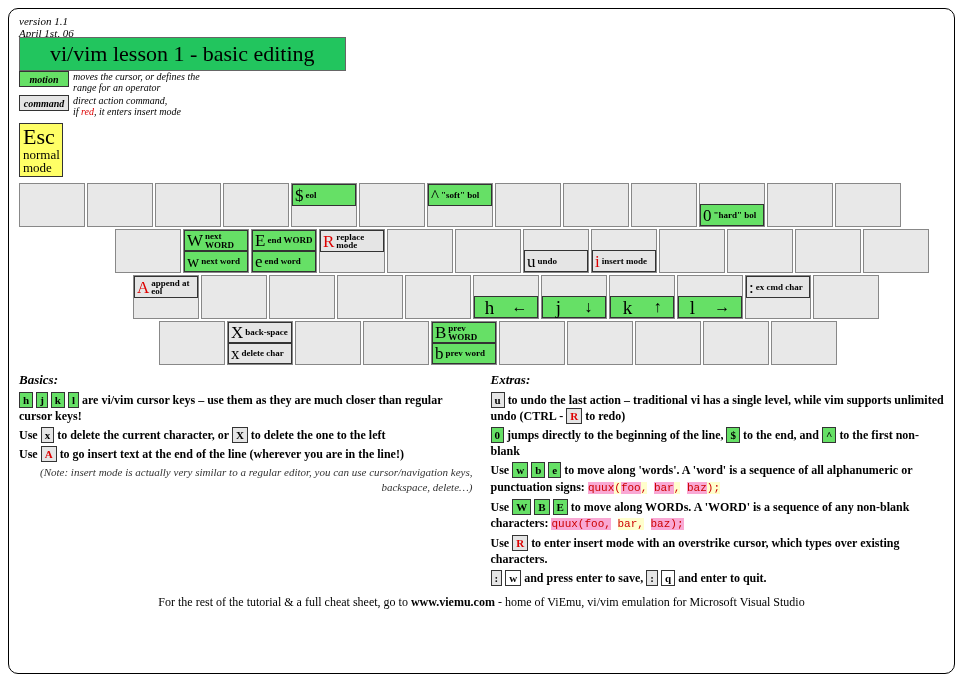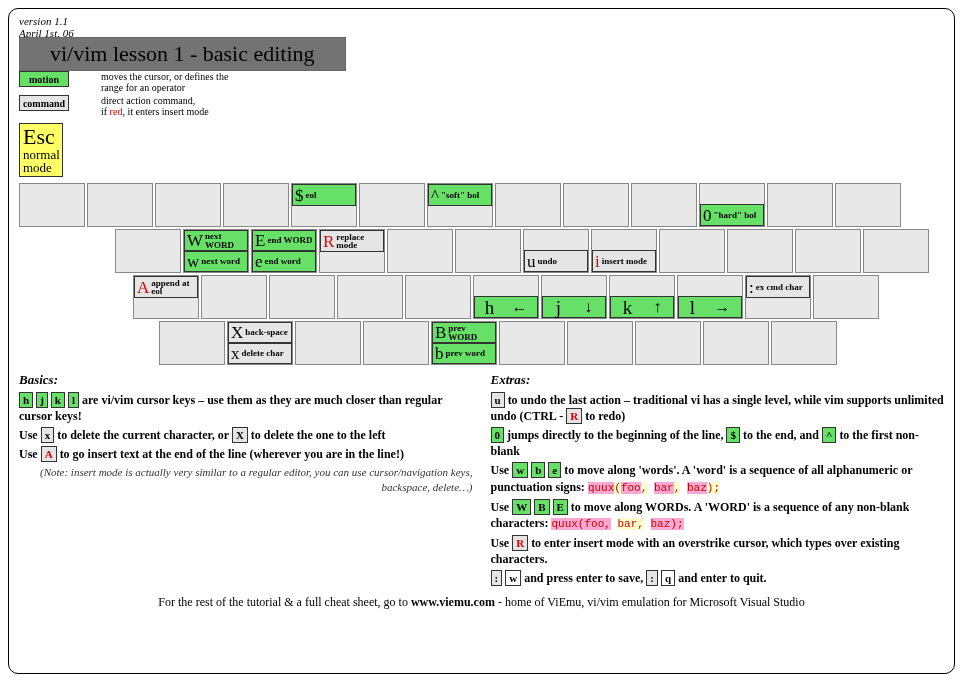--- a/index.html
+++ b/index.html
@@ -15,33 +15,33 @@
     border: 1px solid #000;
     border-radius: 10px;
     padding: 6px 10px 4px 10px;
     position: relative;
     width: 947px;
     height: 666px;
   }
   .top-row { display: flex; justify-content: space-between; align-items: flex-start; flex-direction: column; }
   .version { font-style: italic; font-size: 11px; line-height: 1.1; }
   .title {
-    background: #737373;
+    background: #22c55e;
     border: 1px solid #666;
     padding: 3px 30px;
     font-size: 22px;
     font-family: Georgia, serif;
     margin-top: -2px;
   }
-  .legend { font-size: 10px; line-height: 1.1; }
+  .legend { font-size: 10px; line-height: 1.1; font-style: italic; }
   .legend-row { display: flex; align-items: flex-start; margin-bottom: 2px; }
   .legend-box { width: 50px; height: 16px; border: 1px solid #333; display:flex;align-items:center;justify-content:center;font-size:10px;margin-right:4px; font-weight:bold;}
   .green { background: #66e066; }
   .yellow { background: #e5e5e5; }
-  .legend-text { width: 150px; margin-left: 28px; }
+  .legend-text { width: 150px; }
   .red { color: #d00; }
 
   .esc-key {
     margin-top: 4px;
     width: 44px;
     border: 1px solid #333;
     background: #ffff66;
     padding: 2px 3px;
     font-family: Georgia, serif;
   }

